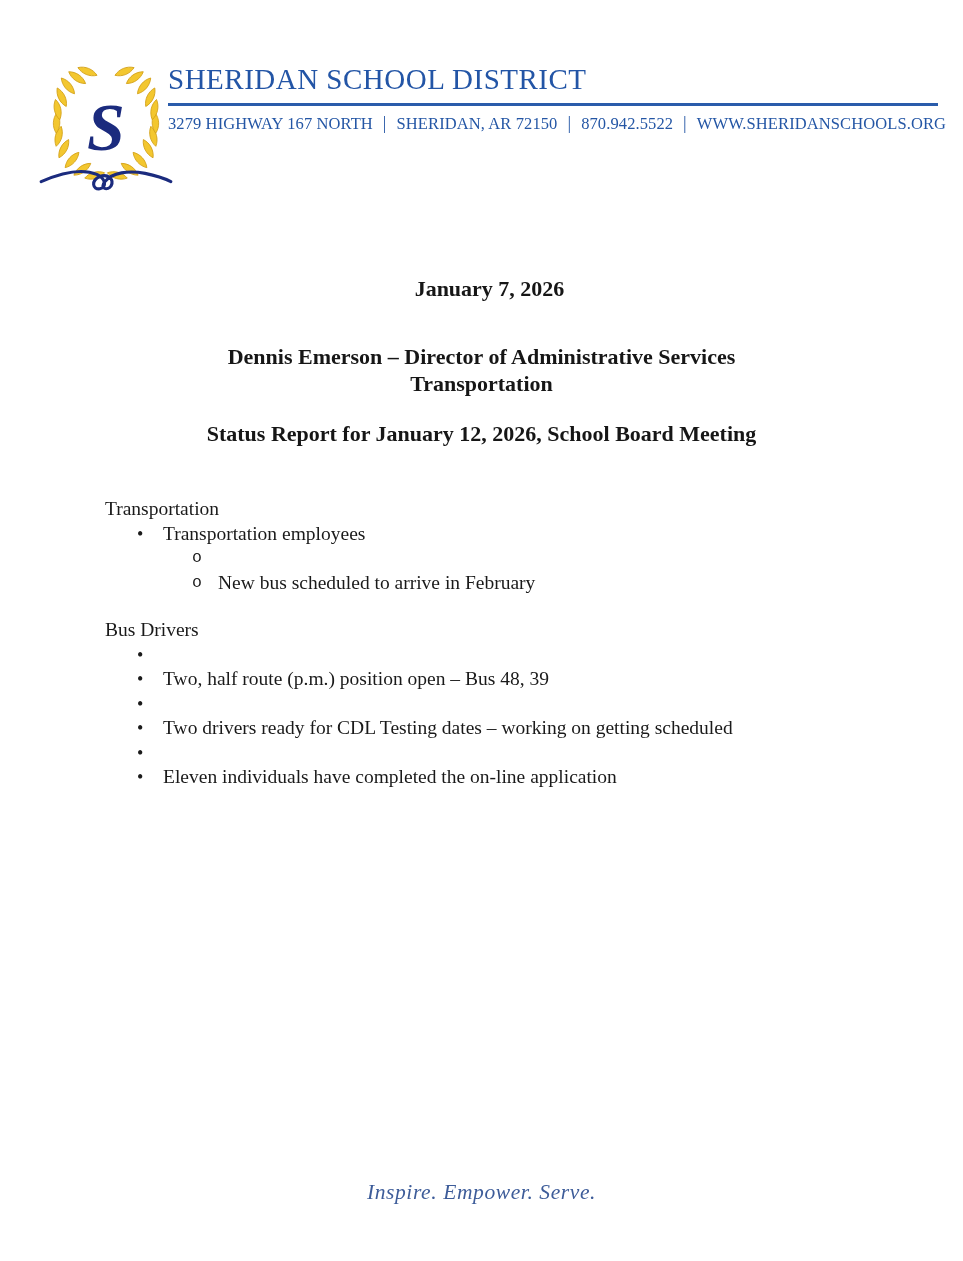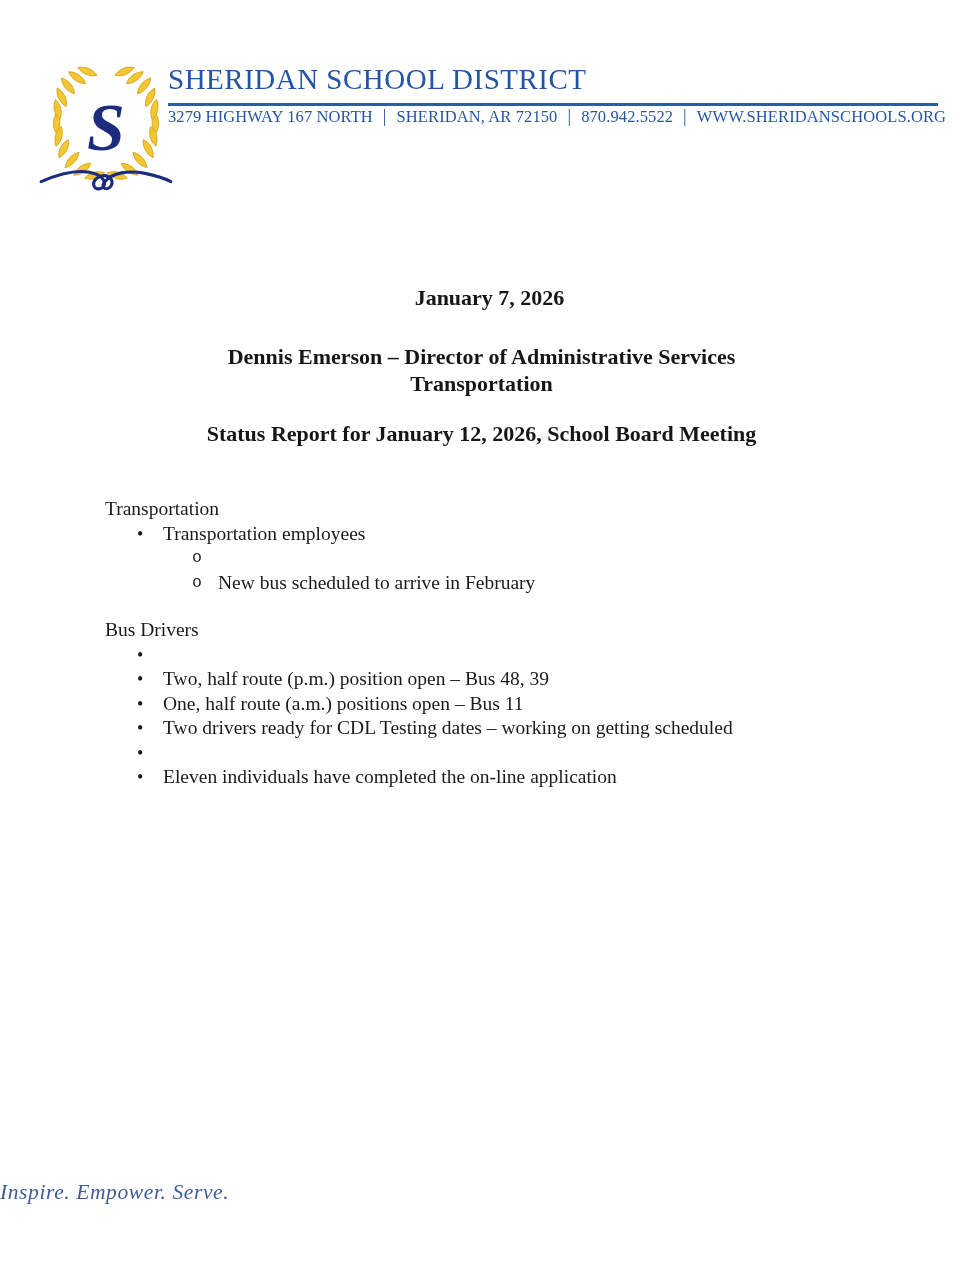--- a/index.html
+++ b/index.html
@@ -20,32 +20,32 @@
   .district {
     font-size: 29px; line-height: 1.08; font-weight: 400;
     color: #2355a6; white-space: nowrap; letter-spacing: 0.5px;
   }
   .dept {
     font-size: 22.5px; line-height: 1.12; margin-top: 2px;
     color: #2355a6; white-space: nowrap; letter-spacing: 0.4px;
   }
   .rule { height: 3px; background: #2a5cab; margin-top: 8px; }
   .addr {
-    display: flex; align-items: center; 
+    display: flex; align-items: center; margin-top: 7px;
     font-size: 16.5px; color: #2456a5; white-space: nowrap; letter-spacing: 0.1px;
   }
   .addr .sep { margin: 0 10px; font-size: 18px; color: #2456a5; }
 
   
   .center {
     position: absolute; left: 0; right: 0;
     text-align: center; font-weight: bold; font-size: 22px; line-height: 26.5px;
     color: #161616;
   }
-  .c-date    { top: 285px; margin-left: 16px; }
+  .c-date    { top: 276px; margin-left: 16px; }
   .c-author  { top: 344px; }
   .c-subject { top: 421px; }
 
   
   .sec {
     position: absolute; left: 105px; width: 772px;
     font-size: 19.5px; line-height: 24.5px; color: #1a1a1a;
   }
   .sec-1 { top: 497px; }
   .sec-2 { top: 618px; }
@@ -56,21 +56,21 @@
   .l2 { padding-left: 87px; }
   .mk { flex: none; width: 26px; }
   .l1 .mk { font-size: 18px; }
   .l2 .mk { font-family: "Liberation Mono", "DejaVu Sans Mono", monospace; font-size: 16.5px; }
   .t { max-width: 702px; }
   sup { font-size: 12px; line-height: 0; vertical-align: super; }
 
   
   .motto {
     position: absolute; top: 1180px; left: 0; right: 0;
-    font-style: italic;
+    text-align: center; font-style: italic;
     font-size: 21.5px; letter-spacing: 0.6px; color: #3d5c99;
   }
 </style>
 </head>
 <body>
 
 <div class="page">
 
   <svg class="logo" viewBox="0 0 136 134" aria-hidden="true">
     <defs>
@@ -199,21 +199,20 @@
 
     <div class="li l1">
       <span class="mk">•</span>
     </div>
     <div class="li l1">
       <span class="mk">•</span>
       <span class="t">Two, half route (p.m.) position open – Bus 48, 39</span>
     </div>
     <div class="li l1">
       <span class="mk">•</span>
-      <span class="t">One, half route (a.m.) positions open – Bus 11</span>
     </div>
     <div class="li l1">
       <span class="mk">•</span>
       <span class="t">Two drivers ready for CDL Testing dates – working on getting scheduled</span>
     </div>
     <div class="li l1">
       <span class="mk">•</span>
     </div>
     <div class="li l1">
       <span class="mk">•</span>

